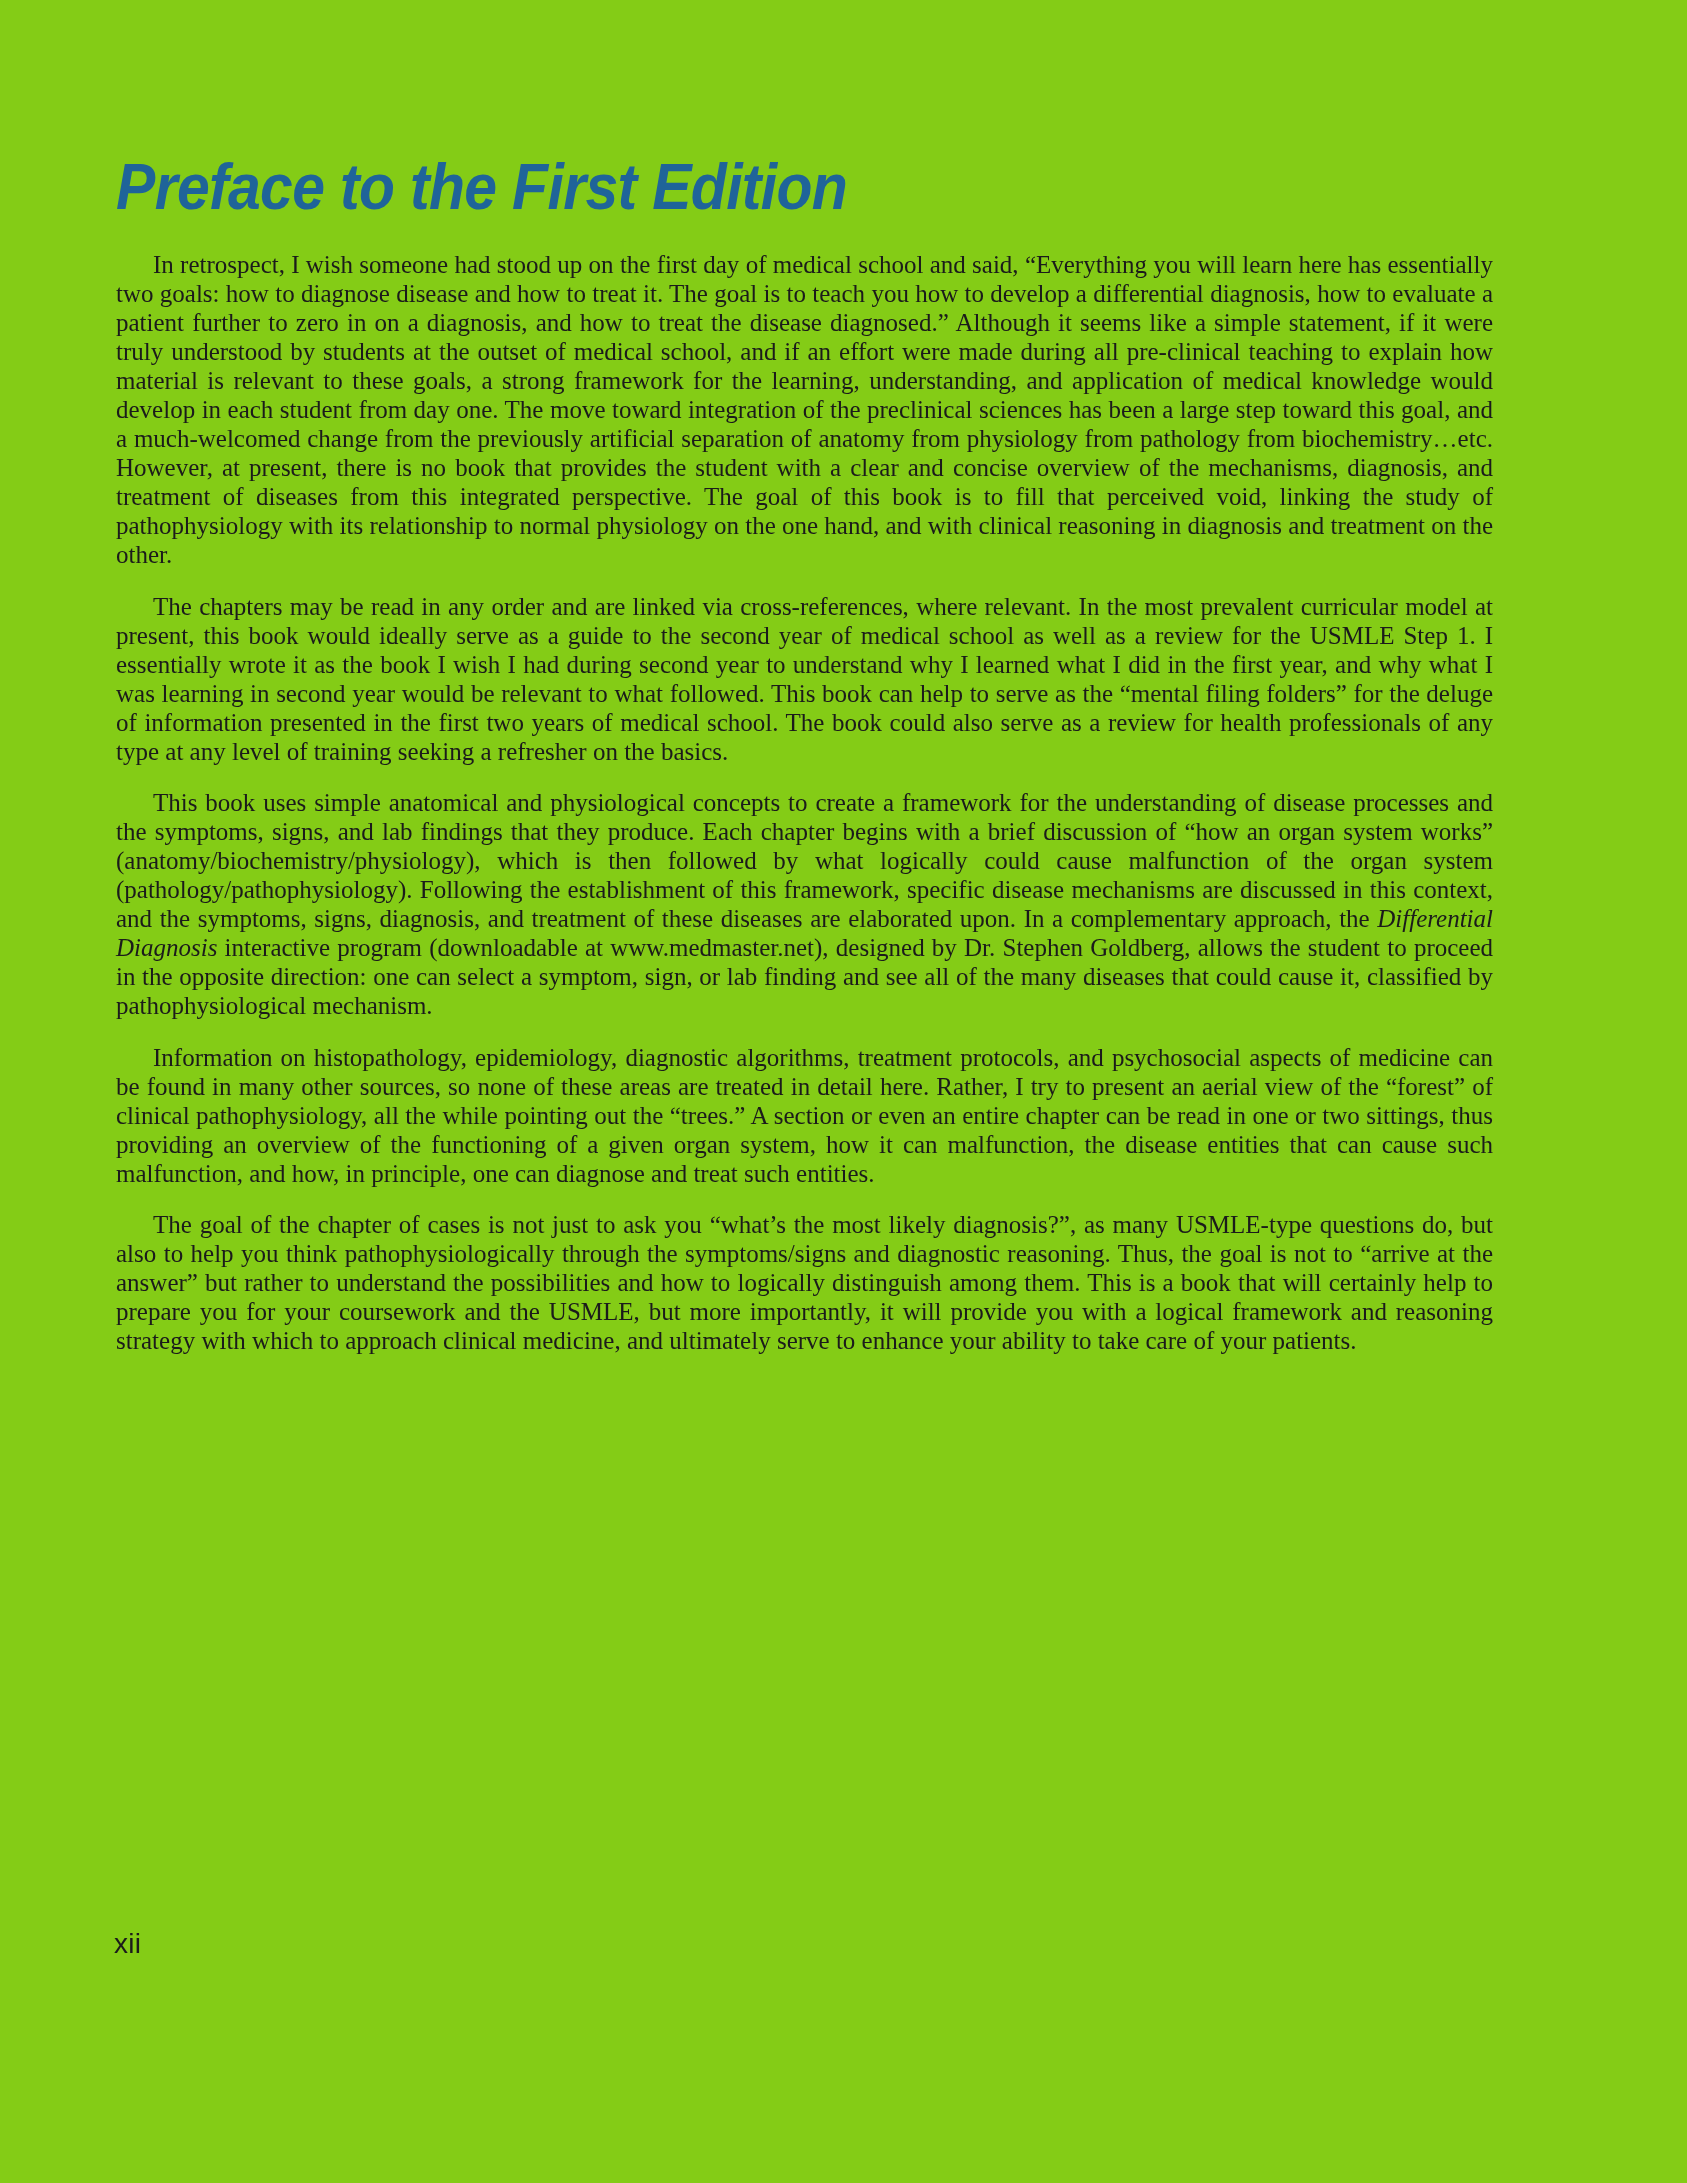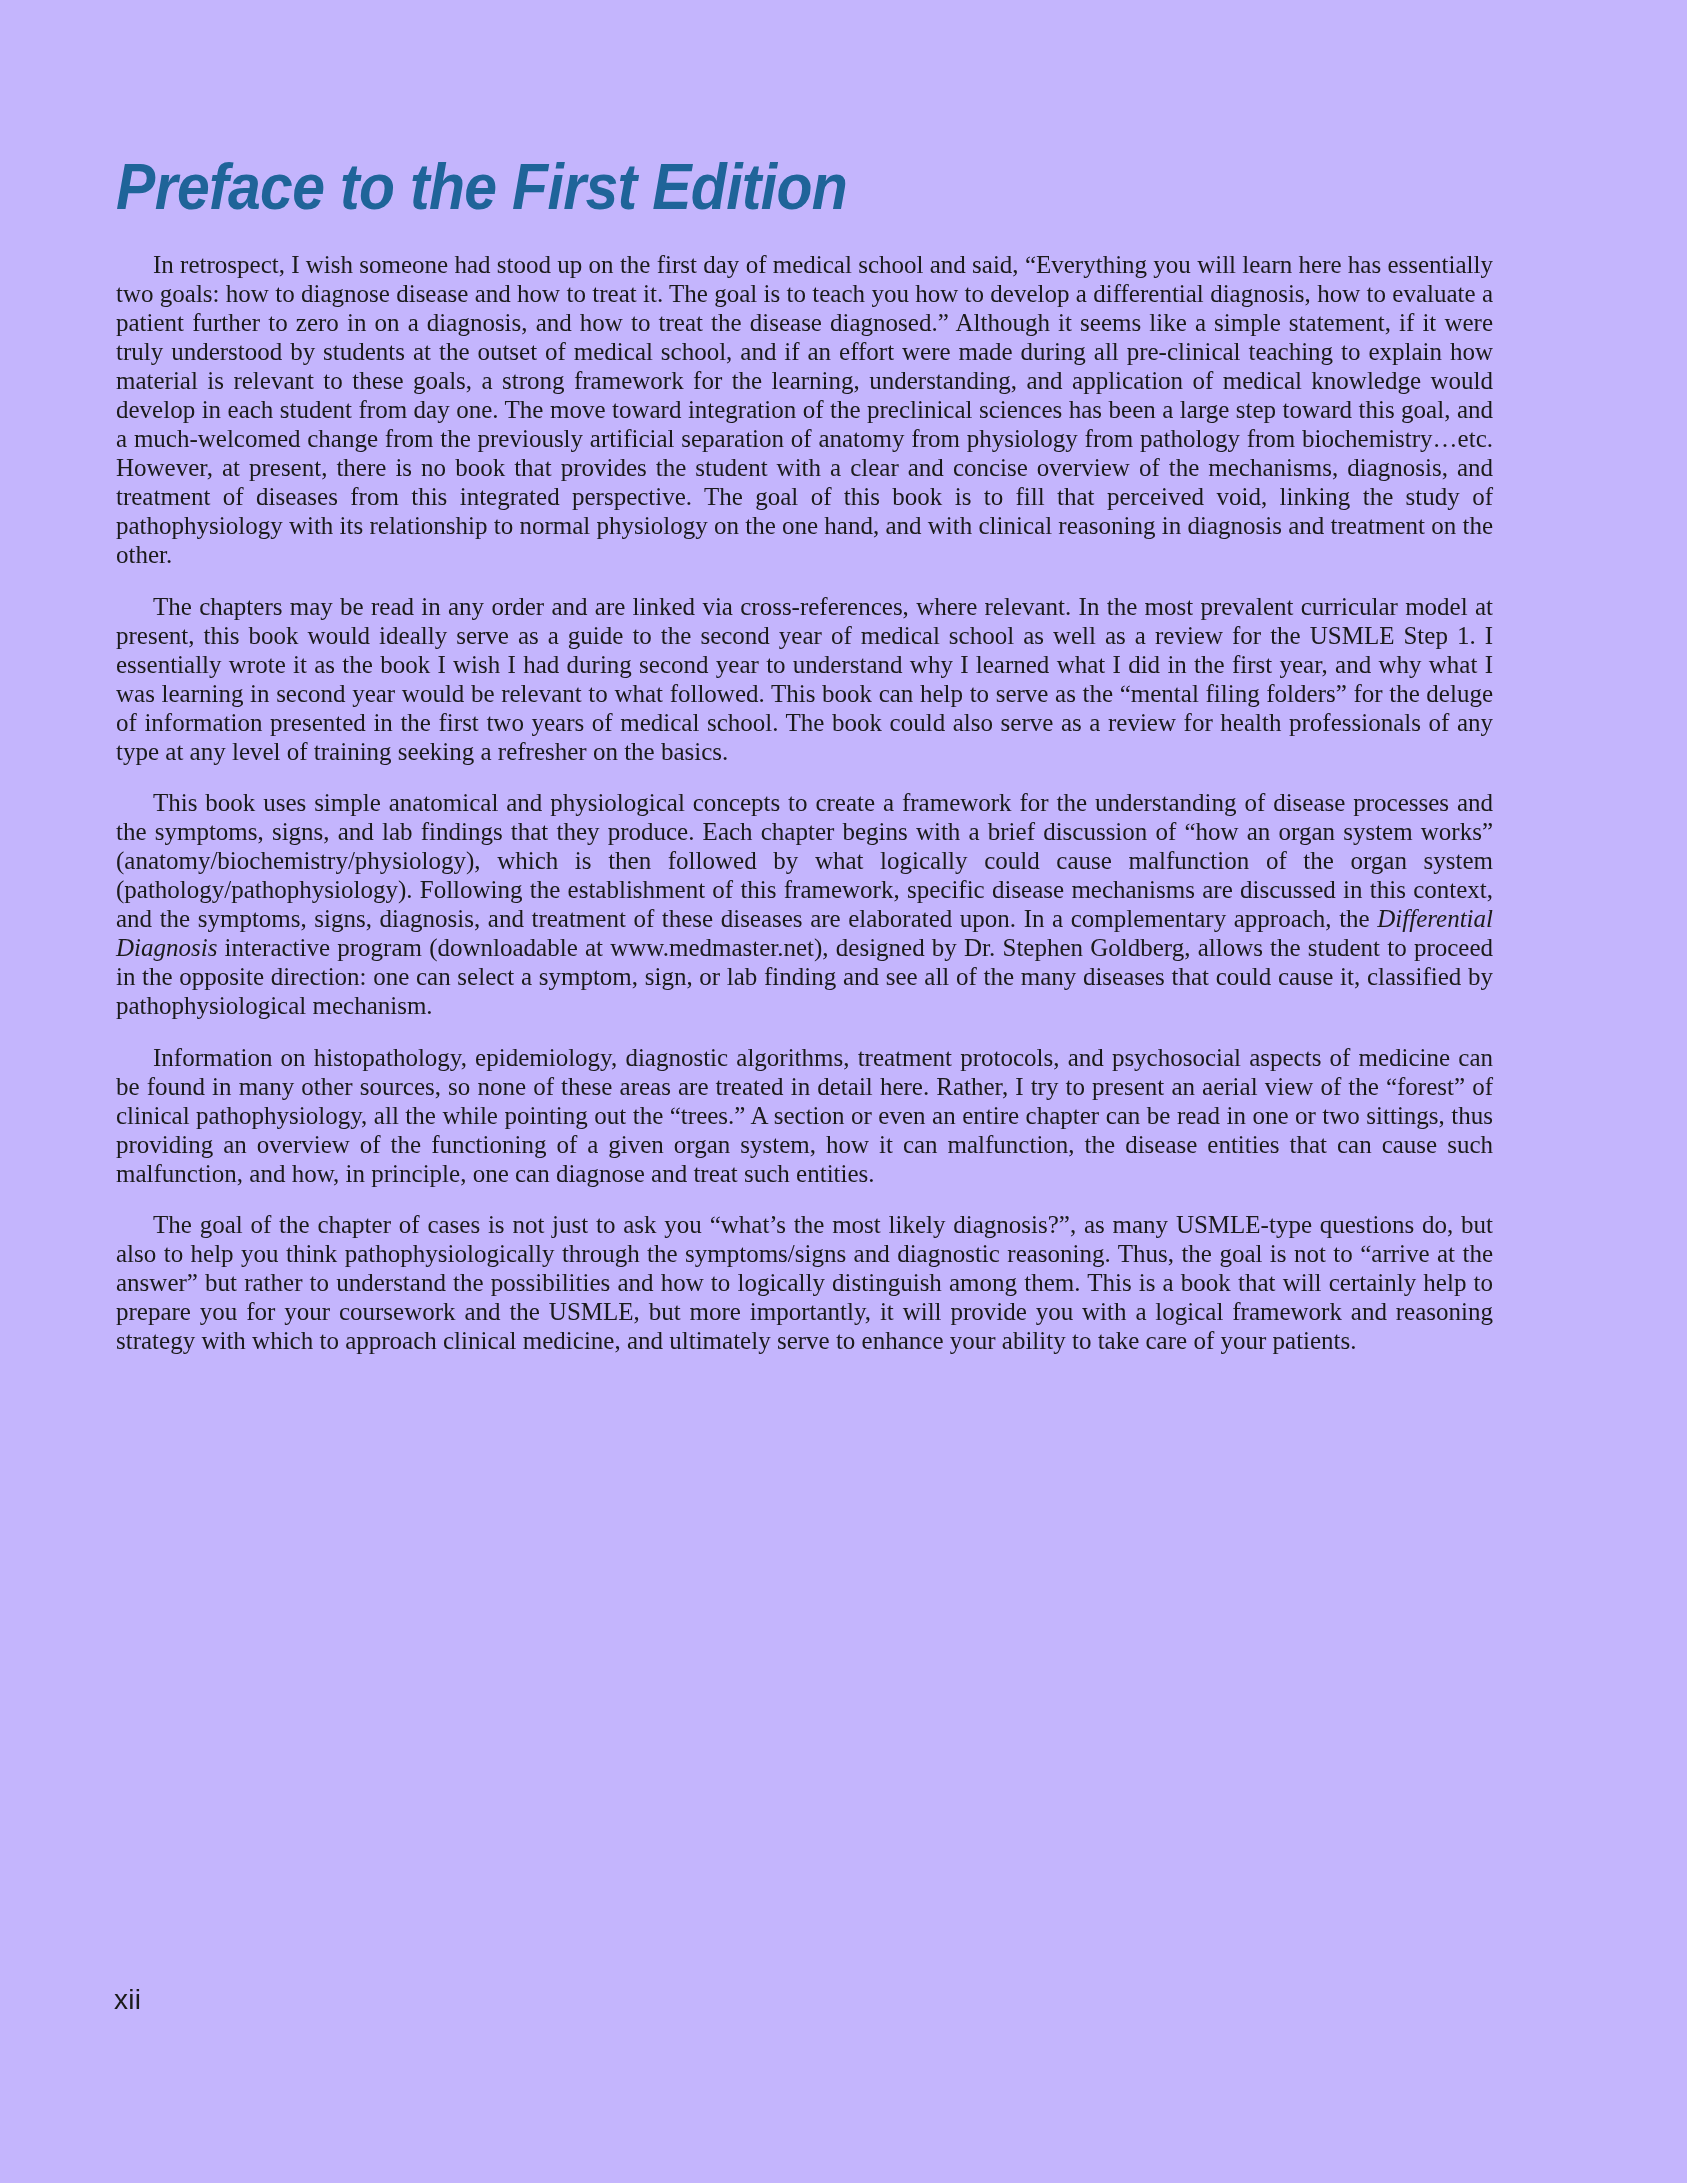--- a/index.html
+++ b/index.html
@@ -6,21 +6,21 @@
   html, body {
     margin: 0;
     padding: 0;
     background: #ffffff;
   }
 
   .page {
     position: relative;
     width: 1687px;
     height: 2183px;
-    background: #c4b5fd;
+    background: #84cc16;
     overflow: hidden;
     box-sizing: border-box;
   }
 
   
   .page-title {
     position: absolute;
     left: 116px;
     top: 111px;
     width: 1389px;
@@ -76,21 +76,21 @@
     font-family: "Liberation Serif", "DejaVu Serif", serif;
     font-size: 25px;
     line-height: 31px;
     color: #1b1b1b;
   }
 
   
   .folio {
     position: absolute;
     left: 114px;
-    top: 1984px;
+    top: 1928px;
     font-family: "Liberation Sans", "DejaVu Sans", sans-serif;
     font-size: 28px;
     font-weight: normal;
     color: #1b1b1b;
     letter-spacing: 0.3px;
   }
 </style>
 </head>
 <body>
 

